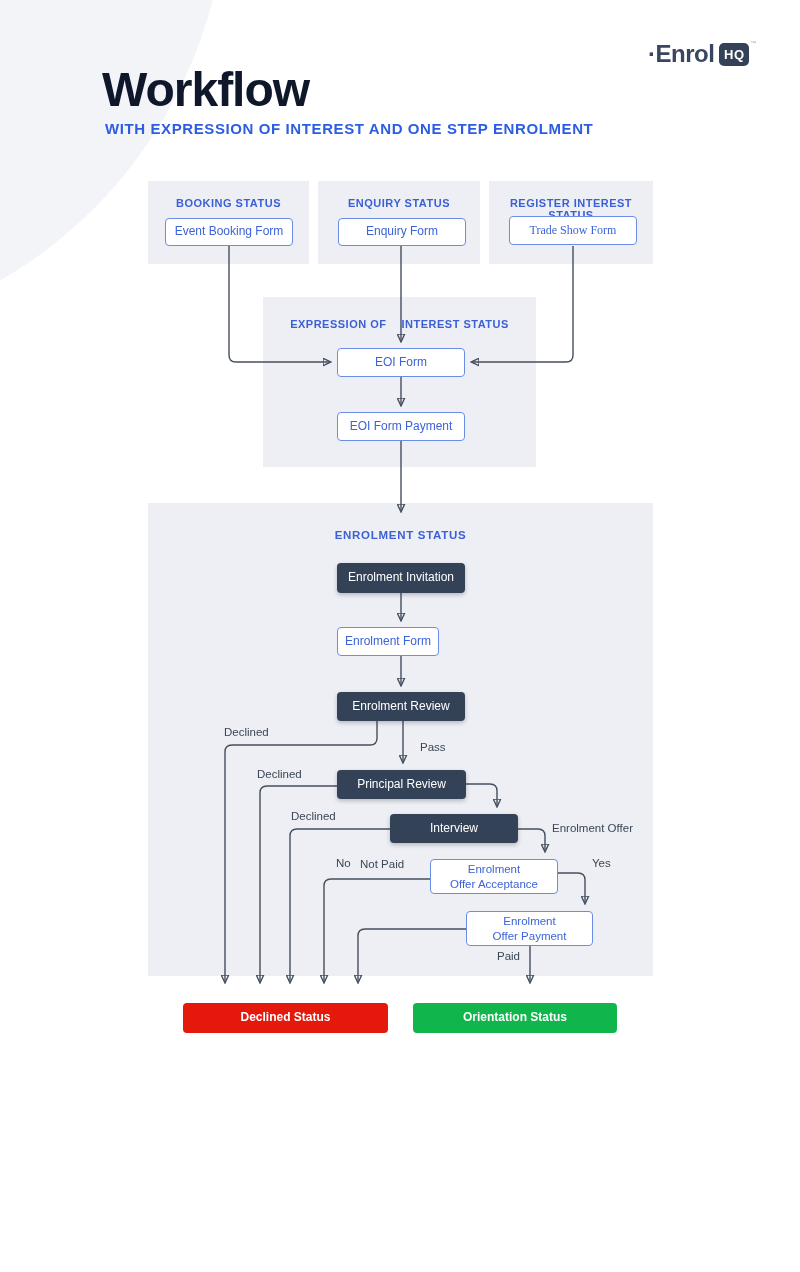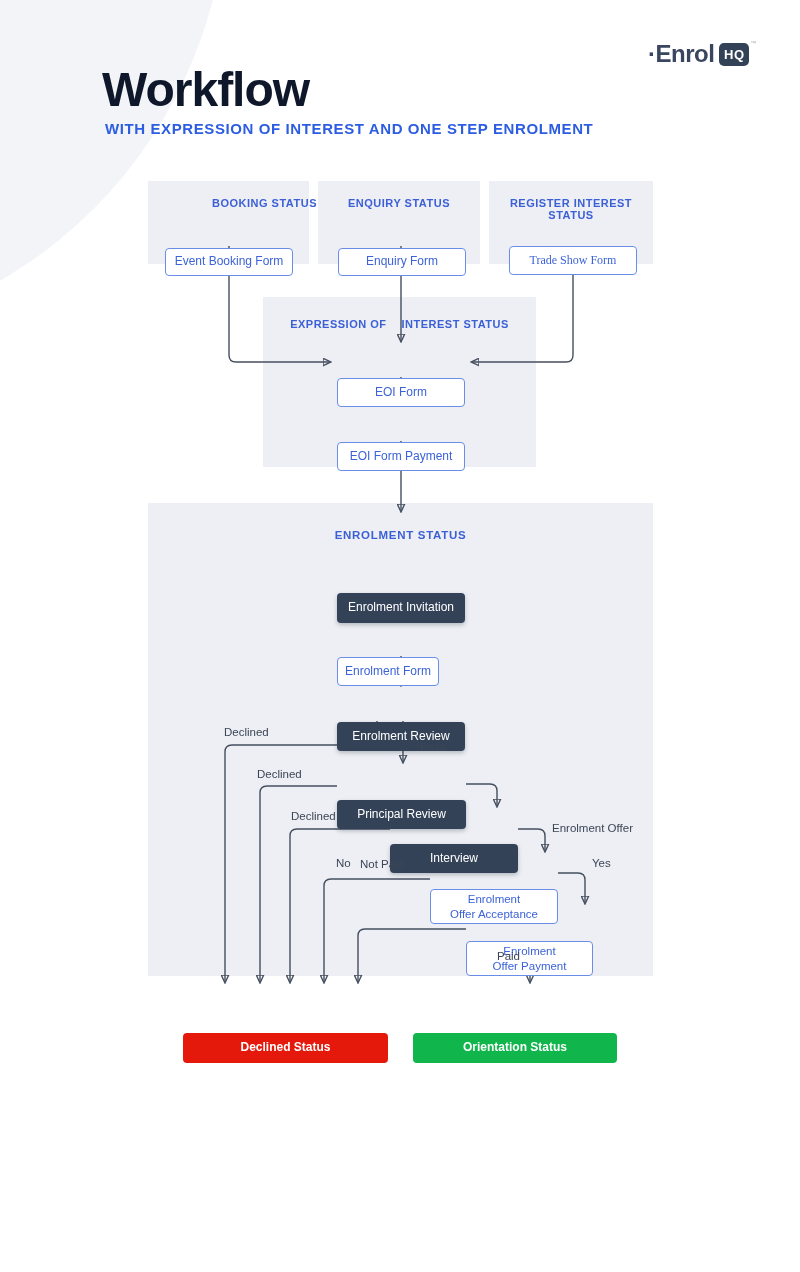--- a/index.html
+++ b/index.html
@@ -38,21 +38,21 @@
   }
   .eoi-title {
     position:absolute; left:263px; top:318px; width:273px; display:flex;
     justify-content:center; gap:15px; font-size:11px; font-weight:bold;
     color:#3b5fd6; letter-spacing:.5px; z-index:1;
   }
   
   .node {
     position:absolute; display:flex; align-items:center; justify-content:center;
     text-align:center; font-size:12px; border-radius:4px; z-index:3;
-    white-space:pre-line; line-height:1.3;margin-top:30px;
+    white-space:pre-line; line-height:1.3;
   }
   .node.outline { background:#ffffff; border:1px solid #6a8ee8; color:#3c63d8; }
   .node.outline.small { font-size:11.5px; }
   .node.dark { background:#344258; color:#ffffff; box-shadow:0 2px 4px rgba(35,45,65,.28); }
   .node.red { background:#e4190c; color:#ffffff; font-weight:bold; }
   .node.green { background:#10b64b; color:#ffffff; font-weight:bold; }
   
   svg.wires { position:absolute; left:0; top:0; z-index:2; pointer-events:none; }
   svg.wires path { fill:none; stroke:#454f5f; stroke-width:1.4; }
   .edge-label { position:absolute; font-size:11.5px; color:#3c4656; z-index:4; white-space:nowrap; }
@@ -65,21 +65,21 @@
 
   <div class="logo">
     <span class="logo-wordmark">·Enrol</span>
     <span class="logo-badge">HQ</span>
     <span class="logo-tm">™</span>
   </div>
   <h1 class="page-title">Workflow</h1>
   <div class="page-subtitle">WITH EXPRESSION OF INTEREST AND ONE STEP ENROLMENT</div>
 
   <div class="panel" style="left:148px; top:181px; width:161px; height:83px;">
-    <div class="panel-title" style="top:16px;margin-left:36px;">BOOKING STATUS</div>
+    <div class="panel-title" style="top:16px;">BOOKING STATUS</div>
   </div>
   <div class="panel" style="left:318px; top:181px; width:162px; height:83px;">
     <div class="panel-title" style="top:16px;">ENQUIRY STATUS</div>
   </div>
   <div class="panel" style="left:489px; top:181px; width:164px; height:83px;">
     <div class="panel-title" style="top:16px;">REGISTER INTEREST STATUS</div>
   </div>
   <div class="panel" style="left:263px; top:297px; width:273px; height:170px;"></div>
   <div class="eoi-title">
     <span>EXPRESSION OF</span>

